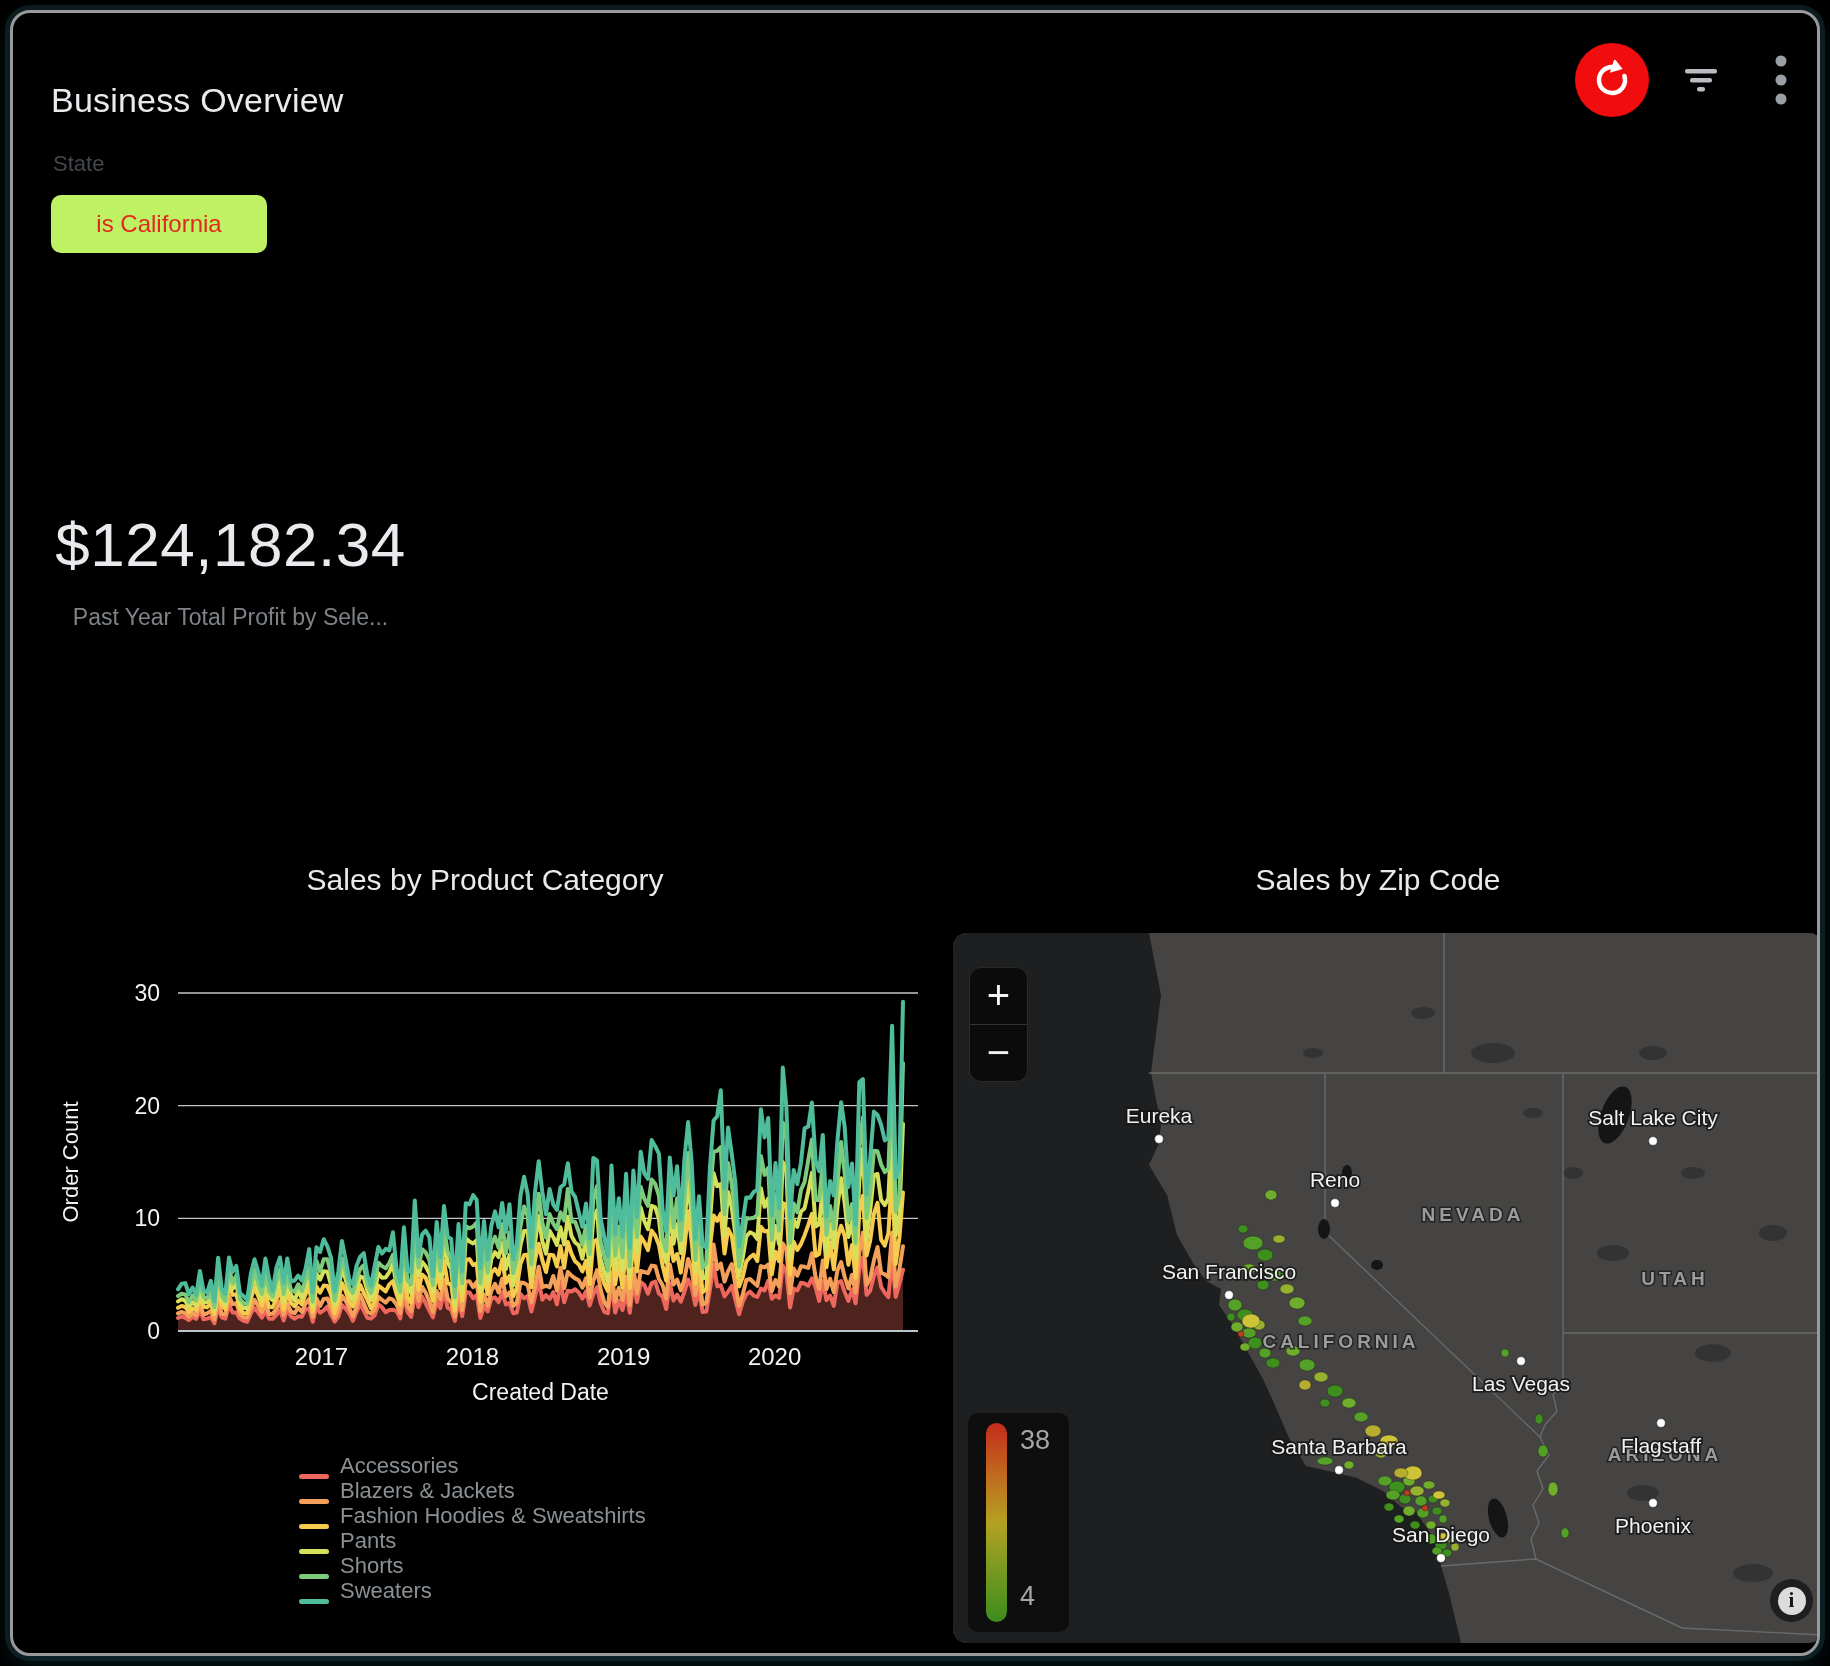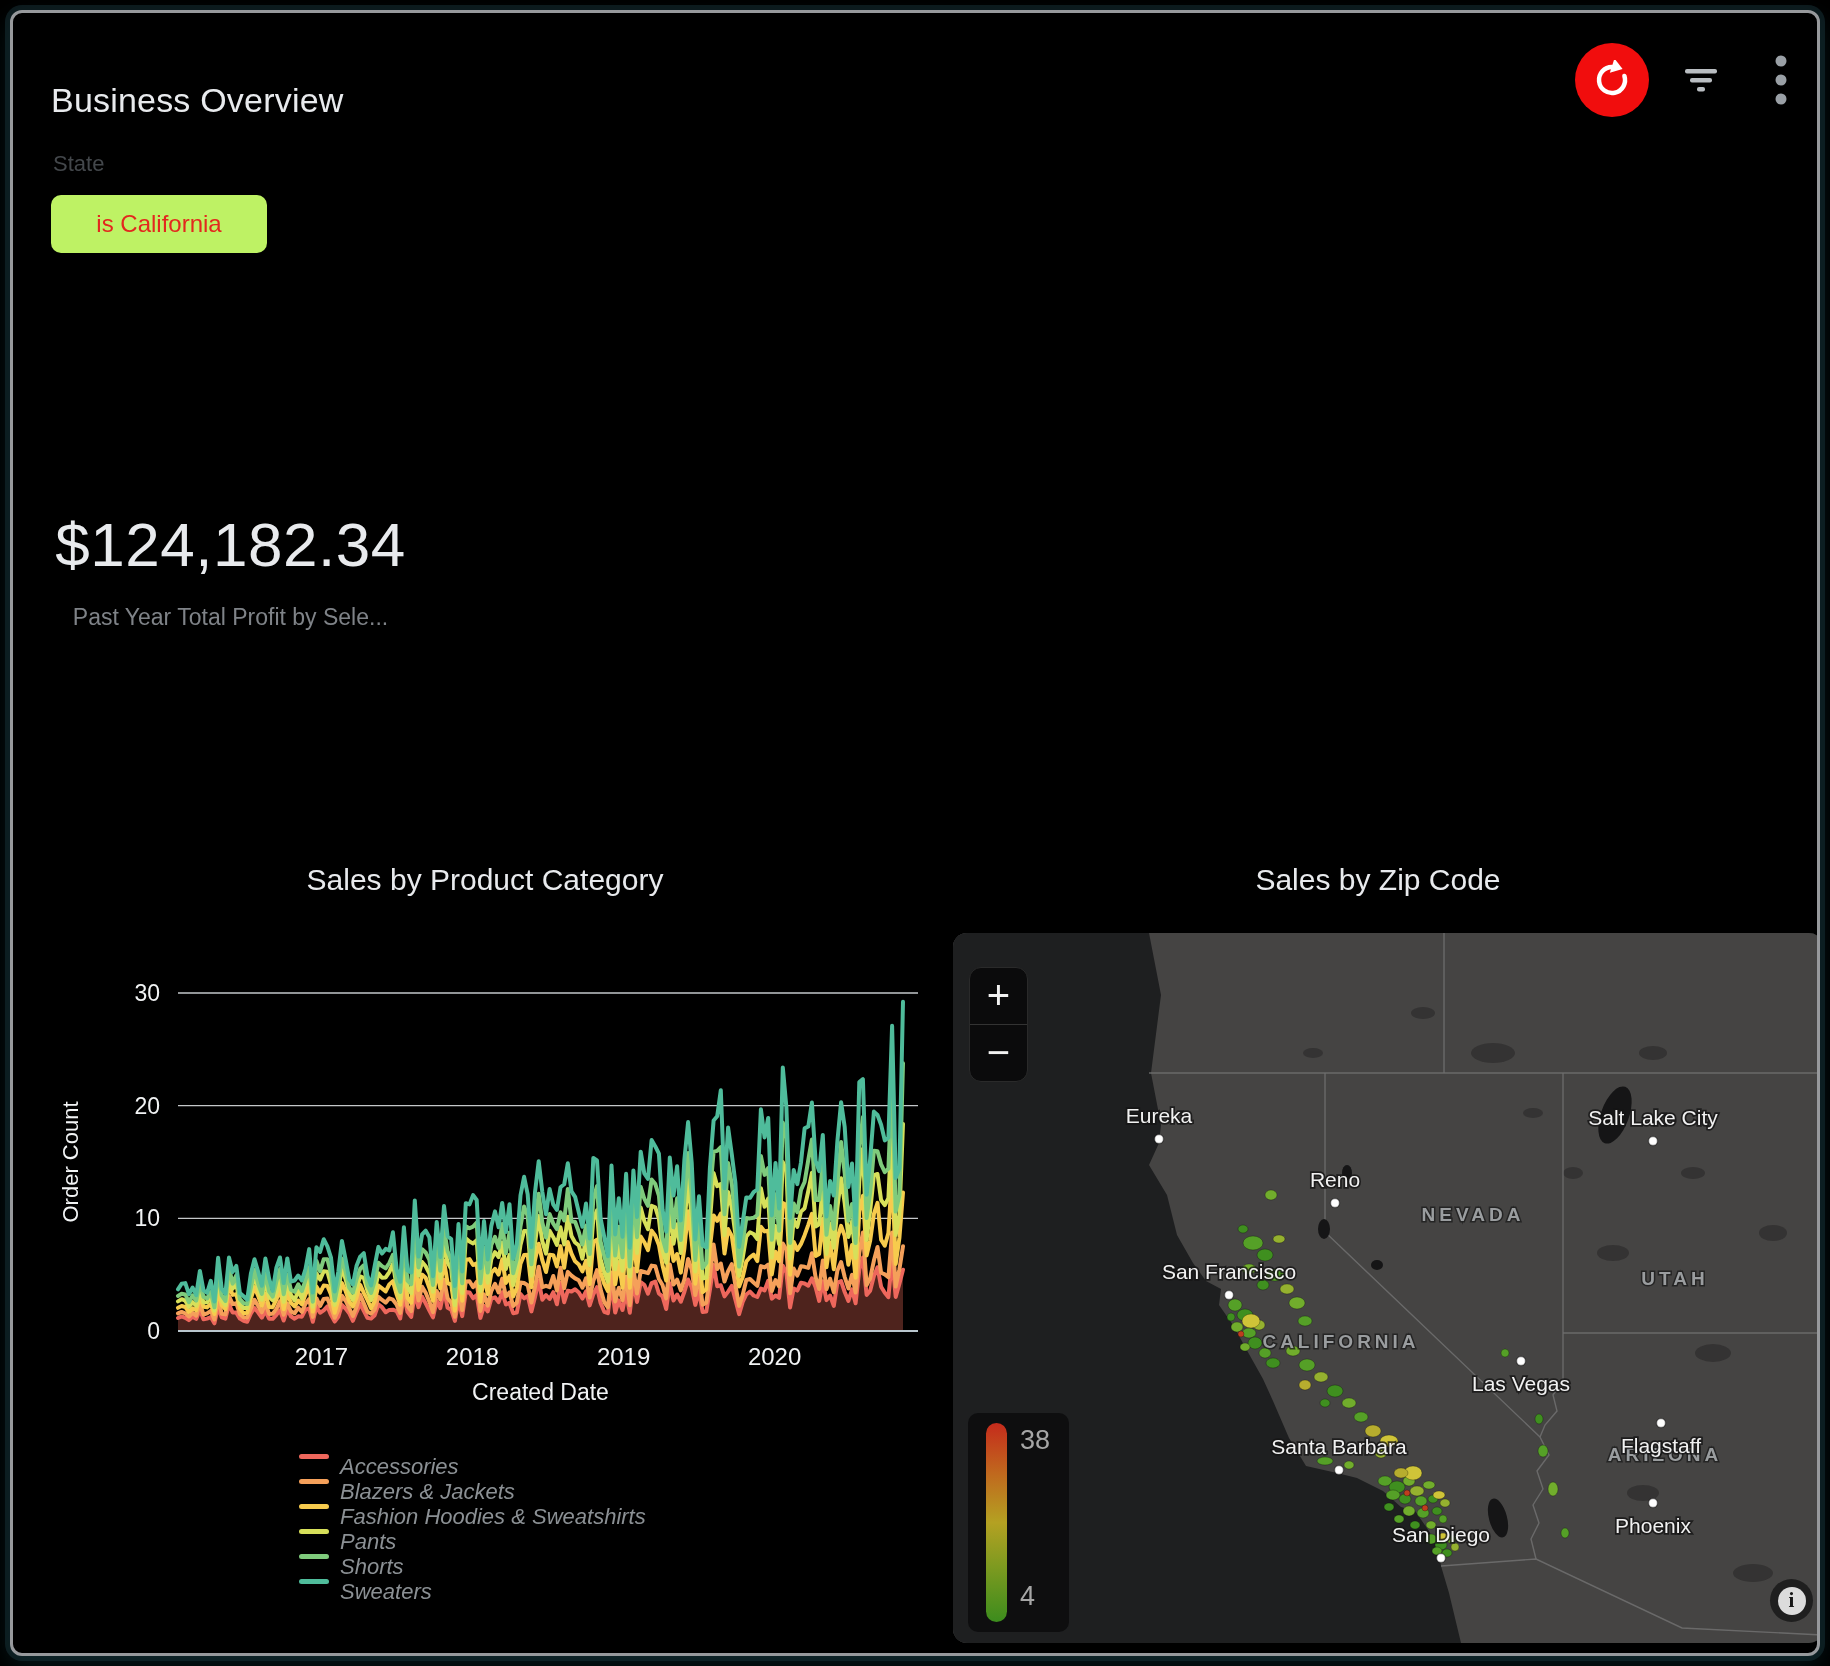--- a/index.html
+++ b/index.html
@@ -1,18 +1,18 @@
 <!DOCTYPE html>
 <html><head>
 <meta charset="utf-8">
 <style>
   html,body{margin:0;padding:0;background:#000;}
   body{width:1830px;height:1666px;position:relative;font-family:"Liberation Sans",sans-serif;
        -webkit-font-smoothing:antialiased;}
-  .frame{position:absolute;inset:10px;background:#000;border:3px solid #97999c;border-radius:12px;
+  .frame{position:absolute;inset:10px;background:#000;border:3px solid #97999c;border-radius:20px;
          box-shadow:0 0 0 5px rgba(22,48,52,.55), 0 10px 26px rgba(5,30,34,.8);overflow:hidden;}
   .page-title{position:absolute;left:38px;top:68px;font-size:34px;color:#e8eaed;letter-spacing:.2px;}
   
   .refresh-btn{position:absolute;left:1562px;top:30px;width:74px;height:74px;border-radius:50%;
                background:#f10d0d;display:flex;align-items:center;justify-content:center;cursor:pointer;}
   .icon-btn{position:absolute;top:38px;width:58px;height:58px;display:flex;align-items:center;
             justify-content:center;cursor:pointer;}
   .filter-btn{left:1659px;}
   .menu-btn{left:1739px;}
   
@@ -28,21 +28,21 @@
   .kpi-label{margin-top:24px;font-size:23px;color:#7f8388;max-width:360px;white-space:nowrap;
              overflow:hidden;text-overflow:ellipsis;}
   
   .chart-title{position:absolute;top:850px;transform:translateX(-50%);font-size:30px;color:#e8eaed;}
   #area-title{left:472px;}
   #map-title{left:1365px;}
   
   #area-chart{position:absolute;left:25px;top:905px;width:885px;height:510px;}
   
   .series-legend{position:absolute;left:286px;top:1441px;display:flex;flex-direction:column;}
-  .legend-row{display:flex;align-items:flex-start;height:25px;font-style:italic;}
+  .legend-row{display:flex;align-items:flex-end;height:25px;}
   .legend-swatch{width:30px;height:5px;border-radius:3px;flex:none;}
   .legend-text{margin-left:11px;font-size:22px;color:#8b9094;white-space:nowrap;}
   
   .map-card{position:absolute;left:940px;top:920px;width:870px;height:710px;border-radius:14px;
             overflow:hidden;background:#1e1f20;cursor:grab;}
   #map-svg{position:absolute;inset:0;}
   .zoom-panel{position:absolute;left:16px;top:34px;width:57px;background:#0b0b0c;border:1px solid #2a2a2a;
               border-radius:12px;overflow:hidden;}
   .zoom-btn{width:57px;height:56px;color:#f2f2f2;font-size:40px;line-height:54px;text-align:center;
             cursor:pointer;user-select:none;}

